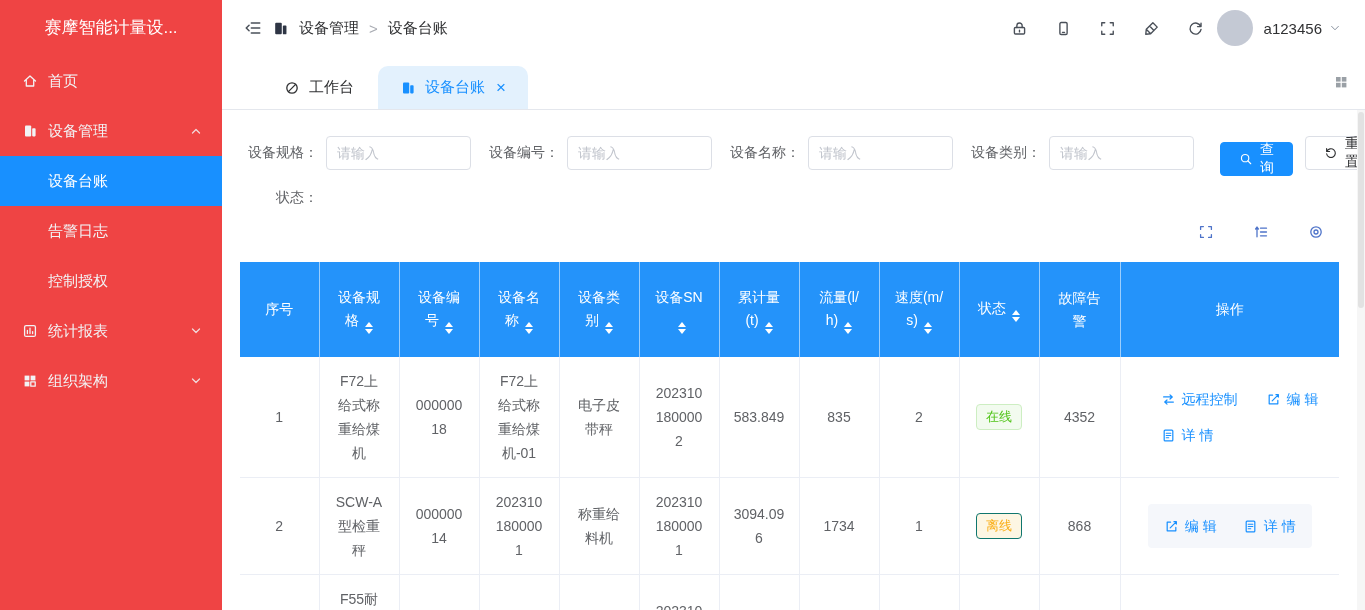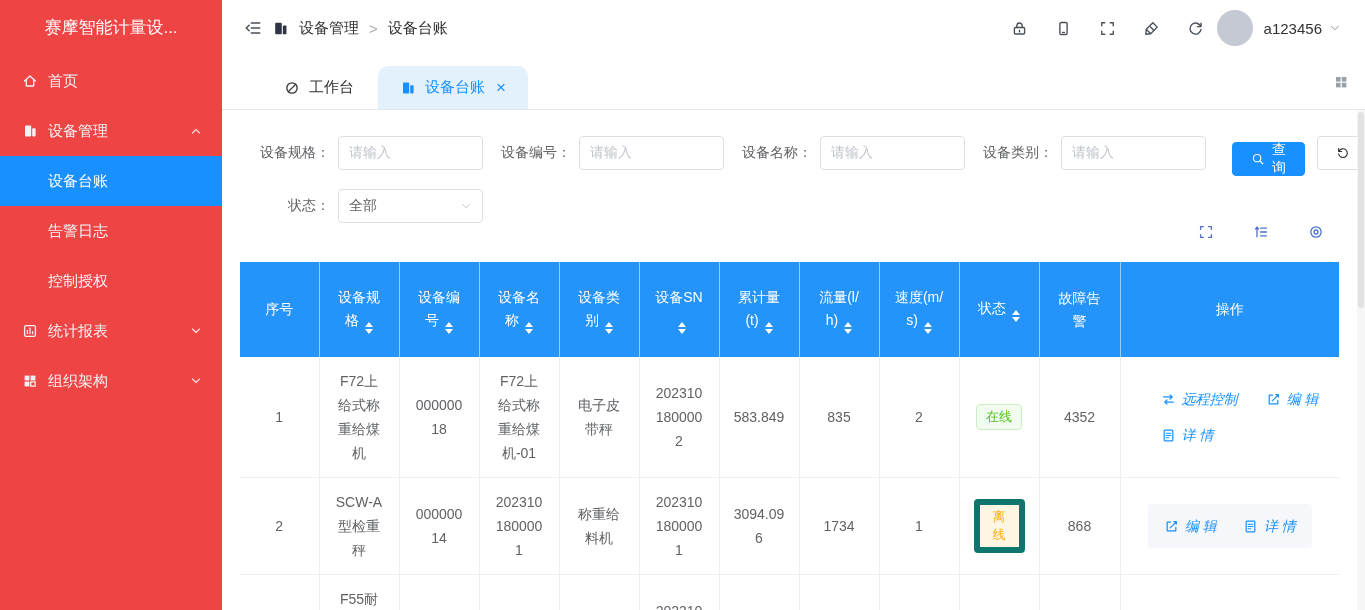--- a/index.html
+++ b/index.html
@@ -29,21 +29,21 @@
 
   
   .tabstrip{position:absolute;top:56px;left:0;right:0;height:54px;border-bottom:1px solid #e4e7ed;box-sizing:border-box;display:flex;align-items:flex-end;padding-left:40px;}
   .tab{height:43px;display:flex;align-items:center;gap:9px;padding:0 22px;font-size:15px;color:#303133;border-radius:10px 10px 0 0;cursor:pointer;}
   .tab .ic{width:16px;height:16px;}
   .tab.active{background:#e3f1fd;color:#1890ff;}
   .tab-close{font-size:17px;line-height:1;margin-left:2px;cursor:pointer;}
   .tab-grid{position:absolute;right:16px;top:18px;width:16px;height:16px;color:#9aa0a6;cursor:pointer;}
 
   
-  .filters{position:absolute;top:110px;left:12px;right:0;font-family:Liberation Mono, monospace;}
+  .filters{position:absolute;top:110px;left:0;right:0;}
   .f-row{display:flex;align-items:center;margin:20px 0 0 22px;}
   .f-row.second{margin-top:13px;}
   .f-group{display:flex;align-items:center;margin-right:14px;}
   .f-label{width:74px;text-align:right;font-size:14px;color:#606266;margin-right:8px;white-space:nowrap;}
   .f-input{width:123px;height:32px;border:1px solid #dcdfe6;border-radius:4px;padding:0 10px;font-size:14px;color:#606266;outline:none;font-family:inherit;}
   .f-input::placeholder{color:#c0c4cc;}
   .f-select{width:123px;height:32px;border:1px solid #dcdfe6;border-radius:4px;padding:0 10px;display:flex;align-items:center;justify-content:space-between;font-size:14px;color:#606266;cursor:pointer;background:#fff;}
   .f-select .ic{width:12px;height:12px;color:#c0c4cc;}
   .btn{height:34px;display:inline-flex;align-items:center;gap:7px;padding:0 18px;border-radius:4px;font-size:14px;border:1px solid #dcdfe6;background:#fff;color:#303133;cursor:pointer;font-family:inherit;}
   .btn .ic{width:14px;height:14px;}
@@ -63,22 +63,22 @@
   tbody td{border-bottom:1px solid #ebeef5;border-right:1px solid #ebeef5;color:#606266;text-align:center;
     vertical-align:middle;padding:12px 14px;line-height:24px;word-break:break-all;box-sizing:border-box;}
   tbody td:last-child{border-right:none;}
   tbody tr:first-child td{height:113px;}
   .sort{display:inline-flex;flex-direction:column;align-items:center;margin-left:6px;vertical-align:-2px;gap:2px;}
   .sort i{display:block;width:0;height:0;border-left:4px solid transparent;border-right:4px solid transparent;}
   .sort .su{border-bottom:5px solid #fff;}
   .sort .sd{border-top:5px solid #fff;}
   .badge{display:inline-block;padding:3px 9px;border-radius:4px;font-size:13px;line-height:18px;}
   .badge.online{color:#52c41a;background:#f2fbef;border:1px solid #cdeec2;}
-  .badge.offline{color:#faad14;background:#fdf6e3;border:6px solid #0f766e;}
-  .ops{display:flex;flex-wrap:wrap;column-gap:28px;row-gap:12px;padding-left:26px;text-align:left;font-style:italic;}
+  .badge.offline{color:#faad14;background:#fdf6e3;border:1px solid #0f766e;}
+  .ops{display:flex;flex-wrap:wrap;column-gap:28px;row-gap:12px;padding-left:26px;text-align:left;}
   .ops.hl{background:#f5f7fb;border-radius:4px;padding:10px 16px;margin:0 auto;width:max-content;column-gap:26px;}
   .op-link{display:inline-flex;align-items:center;gap:6px;color:#1890ff;text-decoration:none;cursor:pointer;white-space:nowrap;}
   .op-link .ic{width:15px;height:15px;}
 
   
   .vscroll{position:absolute;top:110px;right:0;bottom:0;width:8px;background:#f6f6f6;}
   .vthumb{position:absolute;top:2px;left:1px;width:6px;height:196px;border-radius:3px;background:#e2e2e2;}
 
   
   .ic{display:inline-flex;width:16px;height:16px;flex:none;}
@@ -281,28 +281,20 @@
               <svg viewBox="0 0 16 16">
                 <path d="M3.3 6.3A5 5 0 1 1 3 8.9M3 2.9v3.4h3.4"></path>
               </svg>
             </span>
           <span>重 置</span>
         </button>
       </div>
       <div class="f-row second">
         <div class="f-group">
           <span class="f-label">状态：</span>
-          <div class="f-select">
-            <span>全部</span>
-            <span class="ic js-icon">
-                <svg viewBox="0 0 16 16">
-                  <path d="M3.5 5.8 8 10.4l4.5-4.6"></path>
-                </svg>
-              </span>
-          </div>
         </div>
       </div>
     </section>
 
     <div class="tb" id="table-toolbar">
         <span class="ic">
           <svg viewBox="0 0 16 16">
             <path d="M2.6 5.4V2.6h2.8M10.6 2.6h2.8v2.8M13.4 10.6v2.8h-2.8M5.4 13.4H2.6v-2.8"></path>
           </svg>
         </span>

